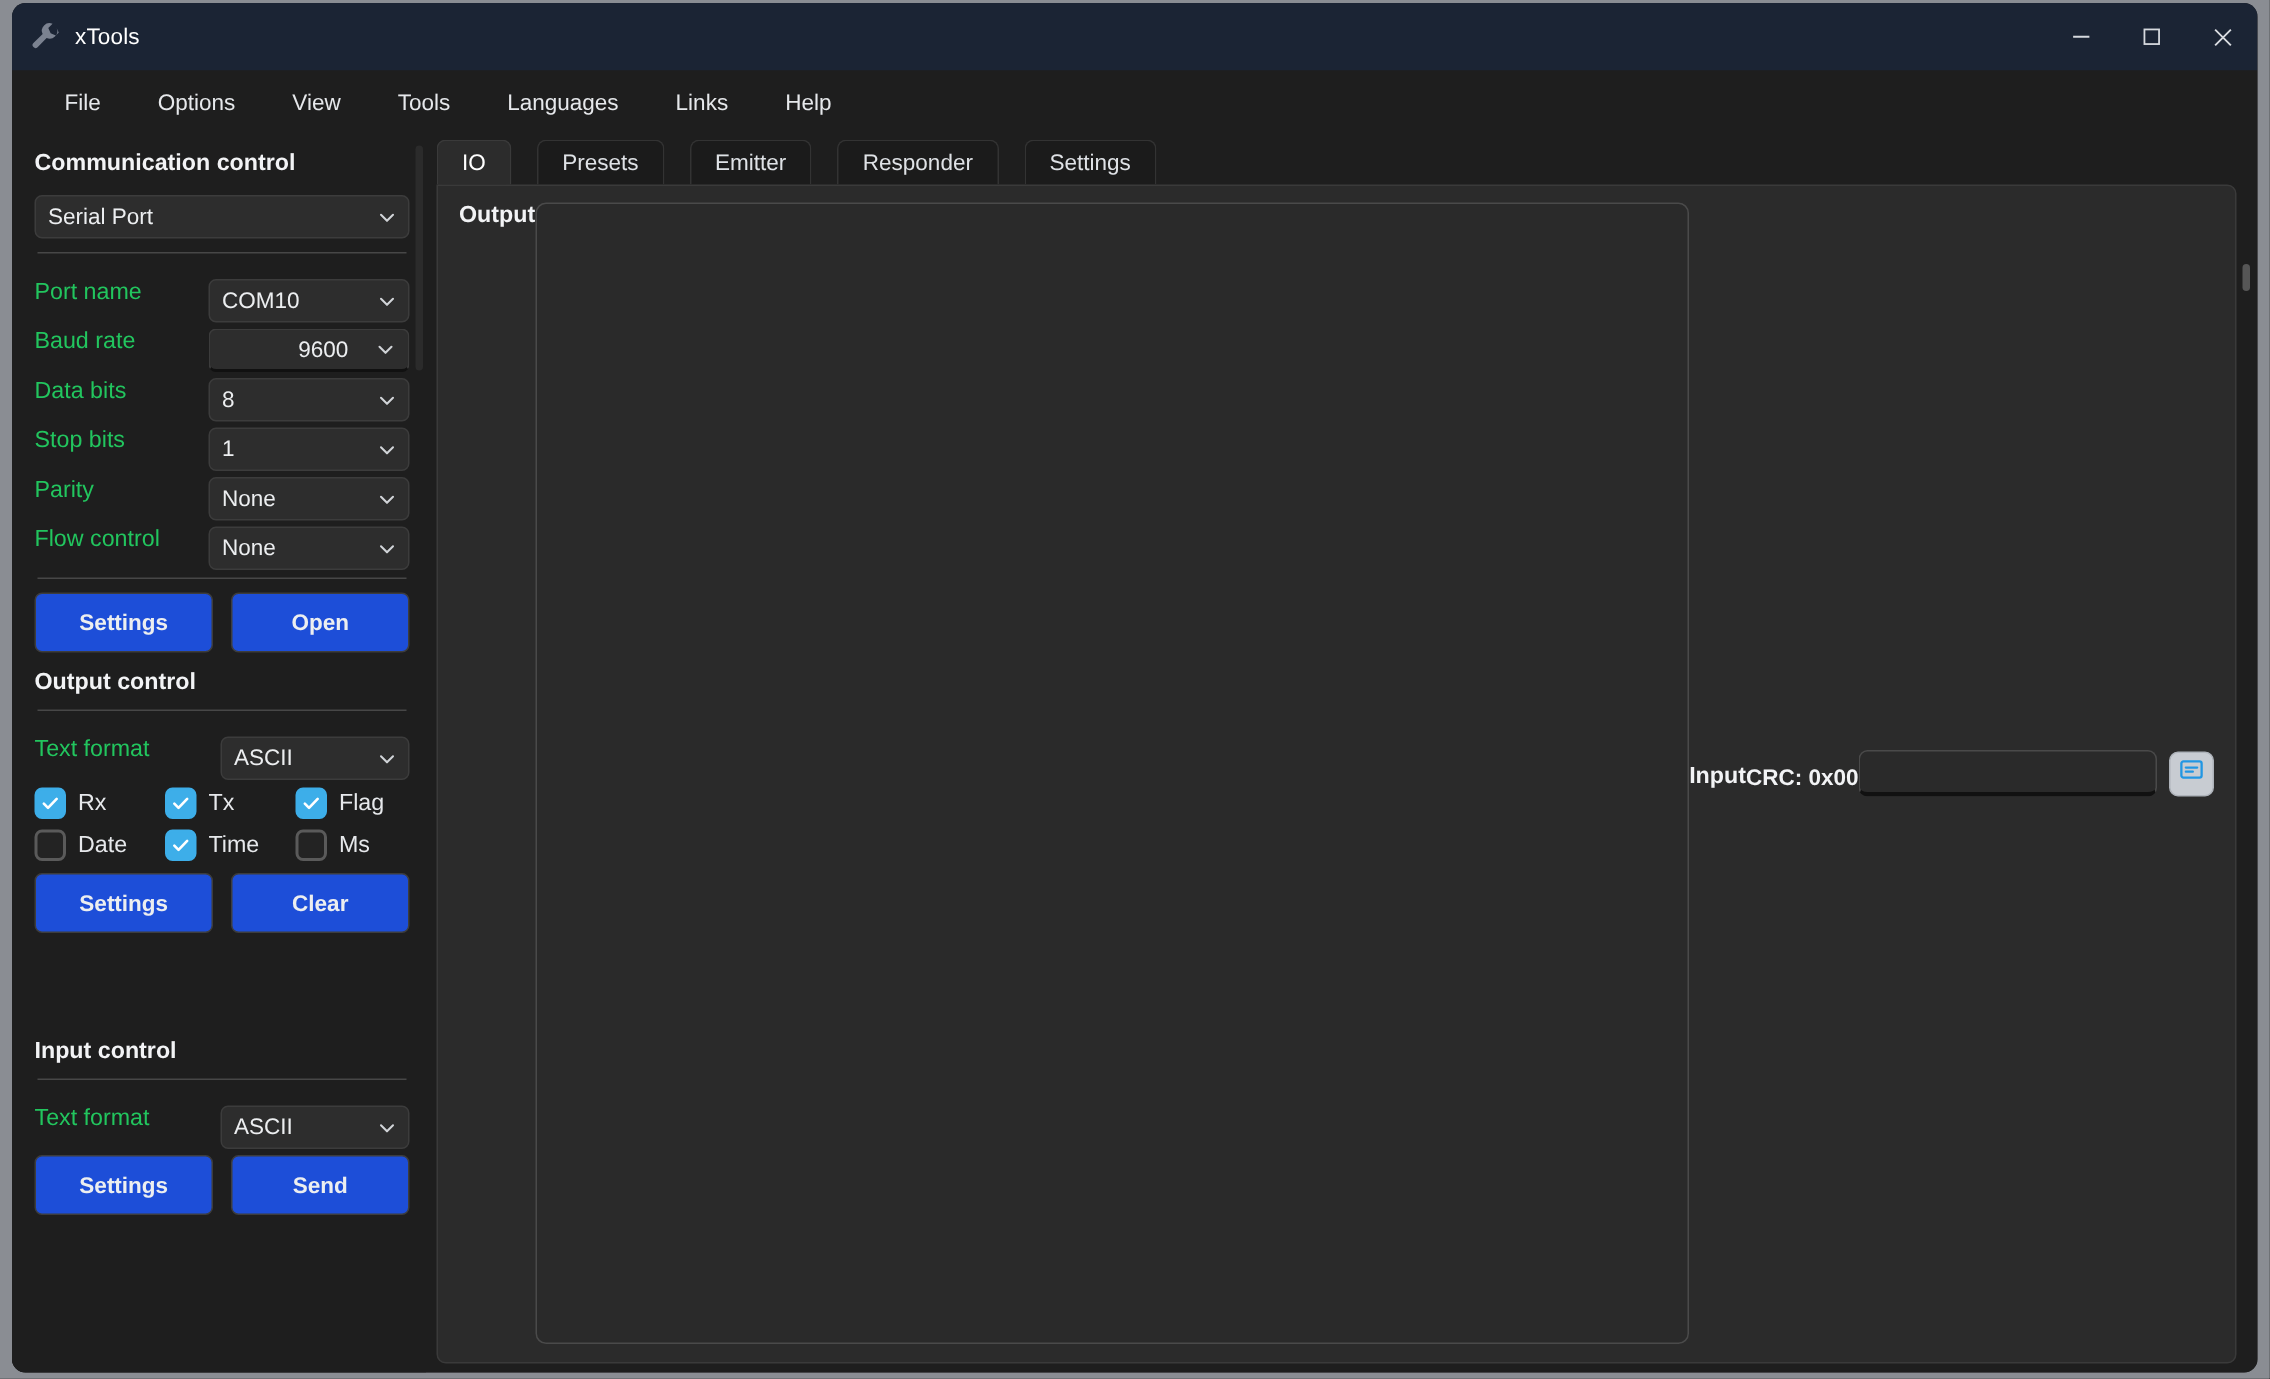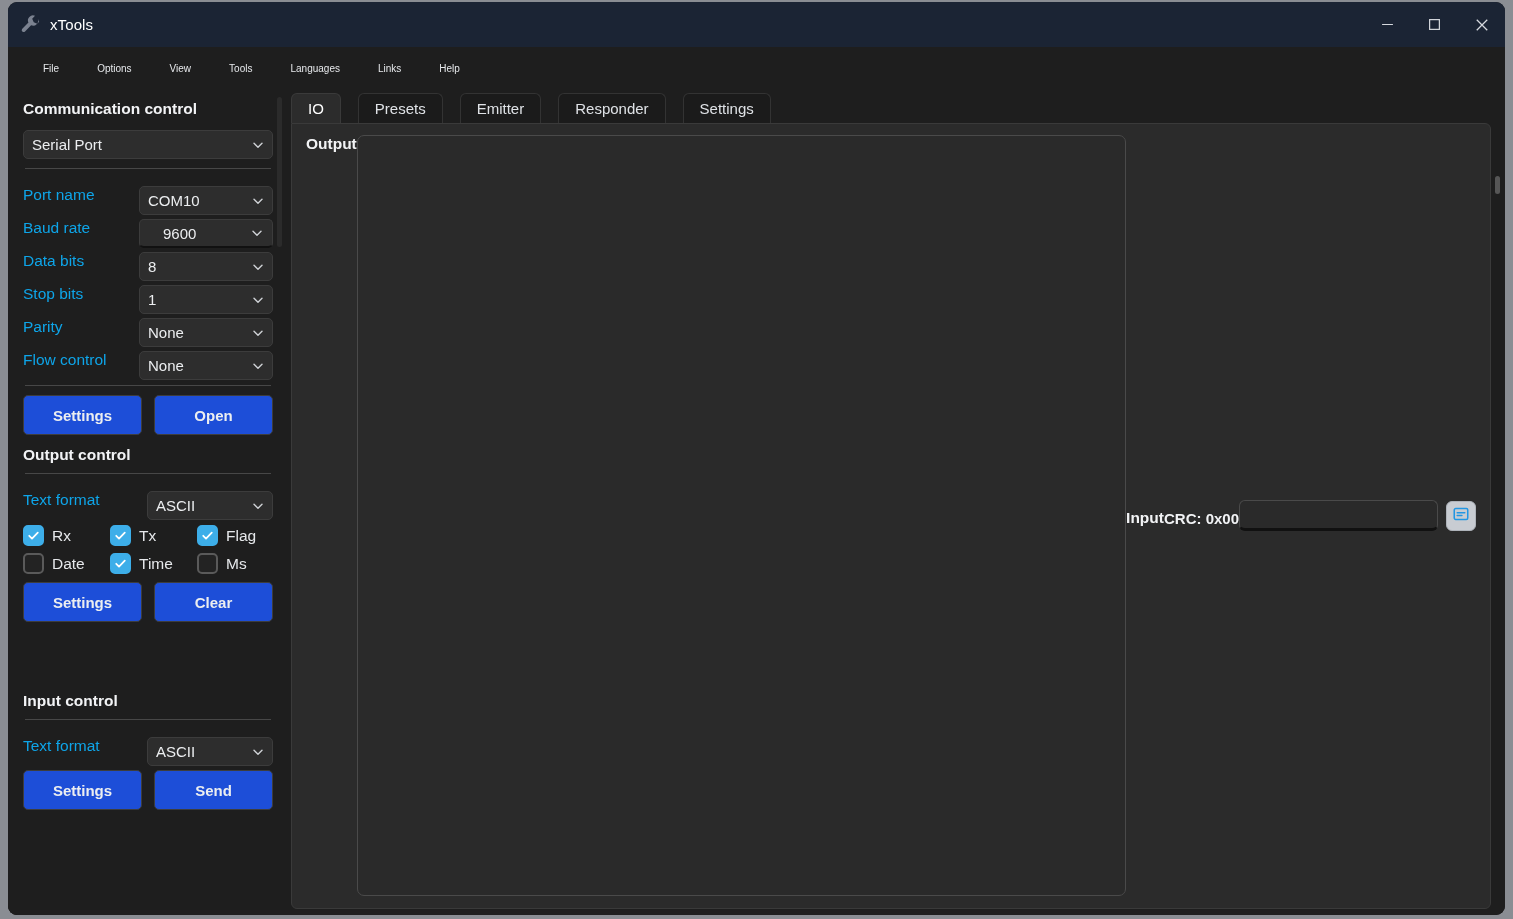--- a/index.html
+++ b/index.html
@@ -59,21 +59,21 @@
   .menu-bar {
     height: 42px;
     background: #1e1e1e;
     display: flex;
     align-items: center;
     padding-left: 16px;
     flex: 0 0 42px;
   }
   .menu-item {
     color: #e6e8eb;
-    font-size: 10px;
+    font-size: 15px;
     padding: 6px 19px;
     border-radius: 3px;
     white-space: nowrap;
     text-align: center;
   }
 
   
   .body-split {
     flex: 1 1 auto;
     display: flex;
@@ -115,34 +115,34 @@
     font-size: 15px;
     position: relative;
     margin-top: 12px;
   }
   .combo .combo-val { flex: 1 1 auto; overflow: hidden; white-space: nowrap; }
   .combo .chev {
     flex: 0 0 auto;
     width: 20px; height: 20px;
     display: flex; align-items: center; justify-content: center;
   }
-  .combo.editable { justify-content: flex-start; border-bottom: 2px solid #111; padding-left: 23px; }
+  .combo.editable { justify-content: center; border-bottom: 2px solid #111; padding-left: 23px; }
   .combo.editable .combo-val { flex: 0 1 auto; text-align: center; }
   .combo.editable .chev { position: absolute; right: 5px; }
 
   .combo-full { margin-top: 12px; }
 
   .row {
     display: flex;
     align-items: center;
     height: 33px;
     gap: 6px;
   }
   .row .lbl {
-    color: #0ea5e9;
+    color: #22c55e;
     font-size: 15.5px;
     white-space: nowrap;
     flex: 0 0 auto;
   }
   .row .ctl { flex: 1 1 auto; min-width: 0; }
 
   
   .row.lw-port  .lbl { width: 108px; }
   .row.lw-port  .ctl { margin-left: 2px; }
   .row.lw-fmt   .lbl { width: 118px; }

